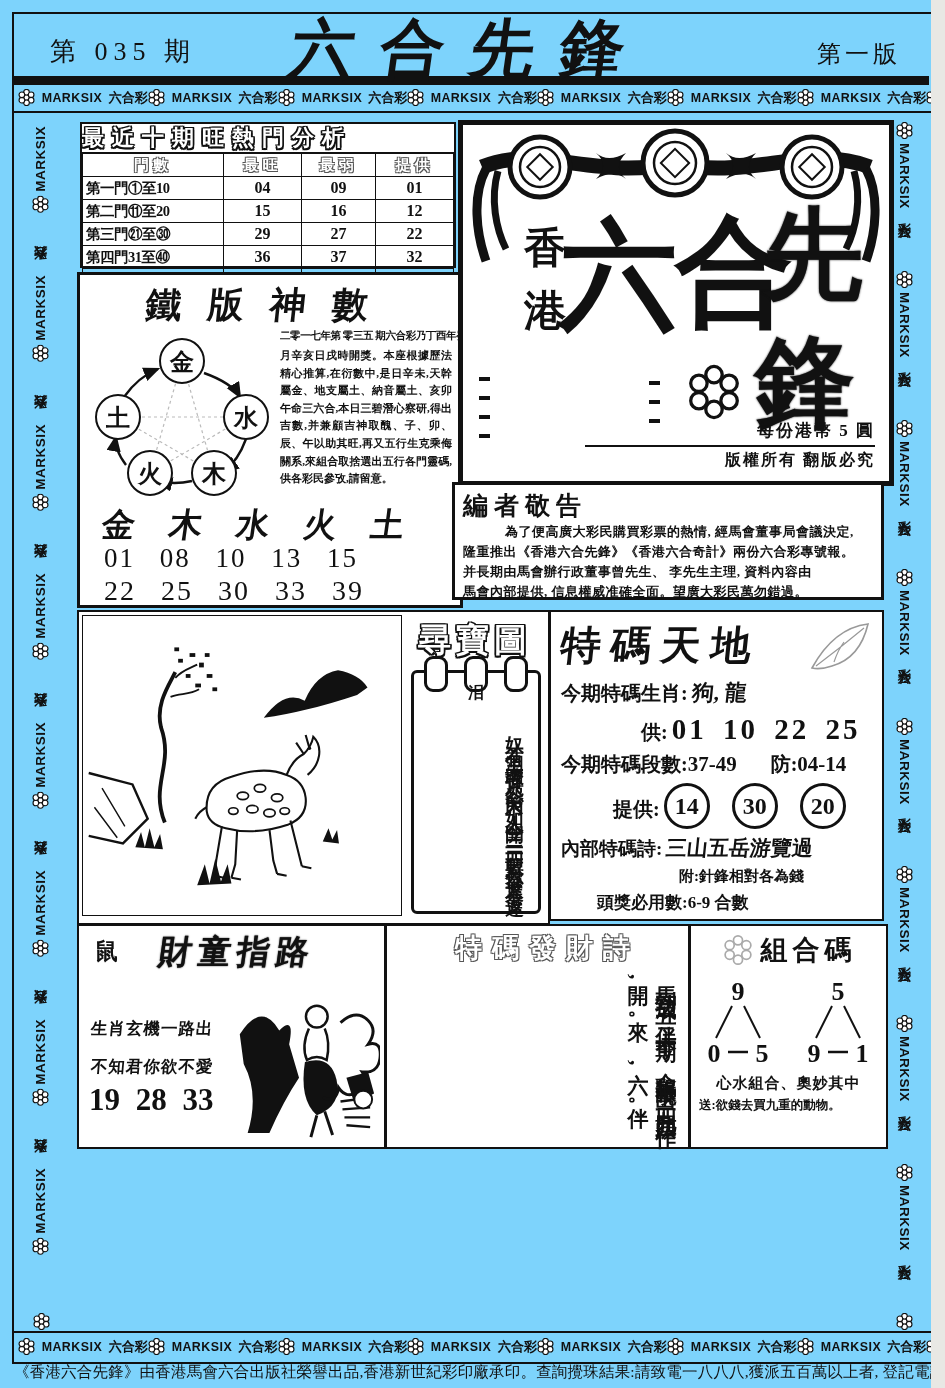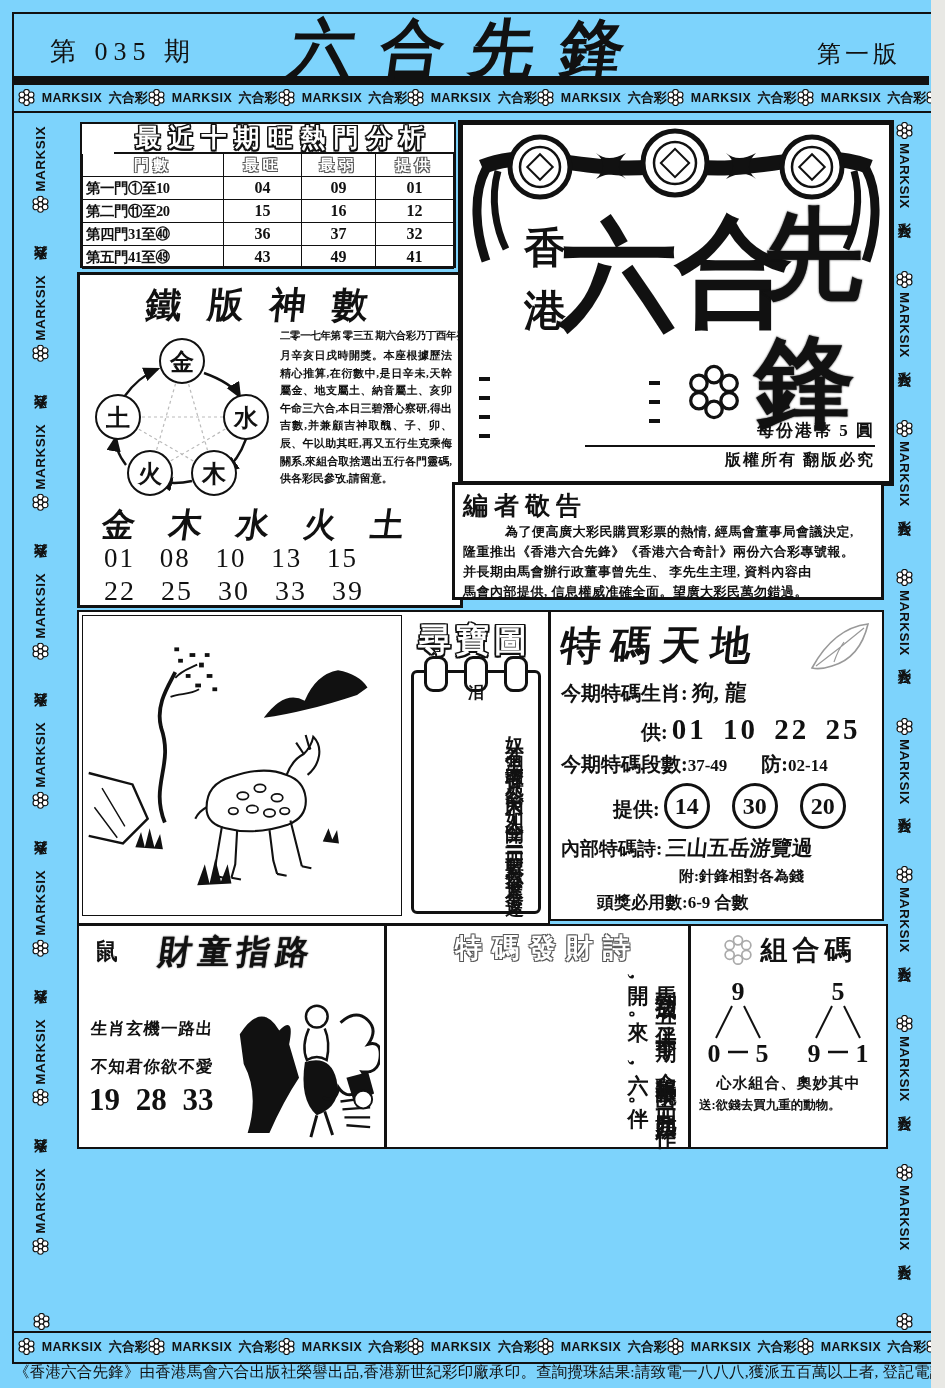--- a/index.html
+++ b/index.html
@@ -25,21 +25,21 @@
   .strip-left .s-unit{transform:rotate(180deg);}
   .s-brand{font-family:"Liberation Sans","DejaVu Sans",sans-serif;font-size:13.5px;font-weight:bold;letter-spacing:.5px;transform:scaleX(.92);}
   .s-cn{font-size:13px;font-weight:bold;}
   .s-flw{display:inline-flex;}
   
   .box{position:absolute;background:#fff;}
   .hollow{color:#fff;text-shadow:-1.5px -1.5px 0 #111,1.5px -1.5px 0 #111,-1.5px 1.5px 0 #111,1.5px 1.5px 0 #111,0 -1.5px 0 #111,0 1.5px 0 #111,-1.5px 0 0 #111,1.5px 0 0 #111;}
   .hollow-soft{color:#fff;text-shadow:-1px -1px 0 #555,1px -1px 0 #555,-1px 1px 0 #555,1px 1px 0 #555;}
   
   .hot{left:80px;top:122px;width:372px;height:142px;border:2px solid #111;}
-  .hot-title{height:28px;line-height:28px;text-align:center;font-size:25px;font-weight:900;letter-spacing:8px;border-bottom:2px solid #111;margin-left:32px;}
+  .hot-title{height:28px;line-height:28px;text-align:left;font-size:22px;font-weight:900;letter-spacing:8px;border-bottom:2px solid #111;}
   table.hot-t{width:100%;border-collapse:collapse;table-layout:fixed;}
   .hot-t th{font-size:15px;font-weight:900;letter-spacing:4px;border:1.5px solid #111;border-top:none;height:20px;}
   .hot-t td{border:1.5px solid #111;font-size:16px;font-weight:bold;text-align:center;height:20px;}
   .hot-t td.gate{font-size:14.5px;text-align:left;padding-left:3px;letter-spacing:-.5px;}
   .hot-t col.c1{width:38%;}.hot-t col.c2{width:21%;}.hot-t col.c3{width:20%;}.hot-t col.c4{width:21%;}
   
   .iron{left:77px;top:272px;width:380px;height:330px;border:3px solid #111;}
   .iron-title{text-align:center;font-size:36px;font-weight:900;letter-spacing:26px;margin-top:6px;transform:skewX(-6deg);white-space:nowrap;}
   .iron-diagram{position:absolute;left:6px;top:56px;}
   .iron-para{position:absolute;left:200px;top:54px;width:172px;}
@@ -83,21 +83,21 @@
   .sp-title{font-size:40px;font-weight:900;letter-spacing:10px;transform:skewX(-6deg);white-space:nowrap;}
   .sp-leaf{position:absolute;right:8px;top:6px;}
   .sp-row{margin-top:5px;font-weight:bold;}
   .sp-label{font-size:20px;font-weight:900;}
   .sp-brush{font-size:22px;font-weight:900;transform:skewX(-6deg);display:inline-block;}
   .sp-nums{font-size:29px;letter-spacing:3px;word-spacing:6px;}
   .sp-ind1{padding-left:80px;}
   .sp-ind2{padding-left:52px;}
   .sp-ind3{padding-left:118px;}
   .sp-ind4{padding-left:36px;}
-  .sp-midnum{font-size:17px;font-weight:bold;}
+  .sp-midnum{font-size:21px;font-weight:bold;}
   .circle-num{display:inline-flex;width:40px;height:40px;border:3.5px solid #111;border-radius:50%;
               align-items:center;justify-content:center;font-size:24px;font-weight:bold;margin-right:22px;}
   .sp-small{font-size:15px;}
   .sp-mid{font-size:17px;}
   
   .wealth{left:77px;top:924px;width:305px;height:221px;border:2.5px solid #111;}
   .w-zod{position:absolute;left:16px;top:10px;font-size:23px;font-weight:900;}
   .w-title{position:absolute;left:80px;top:4px;font-size:33px;font-weight:900;letter-spacing:6px;transform:skewX(-8deg);white-space:nowrap;text-shadow:0 0 1.5px #111;}
   .w-line1{position:absolute;left:12px;top:92px;font-size:16.5px;font-weight:900;letter-spacing:1px;transform:skewX(-5deg);}
   .w-line2{position:absolute;left:12px;top:130px;font-size:16.5px;font-weight:900;letter-spacing:1px;transform:skewX(-5deg);}
@@ -728,20 +728,26 @@
             <td class="gate">第一門①至10</td>
             <td>04</td>
             <td>09</td>
             <td>01</td>
           </tr>
           <tr>
             <td class="gate">第二門⑪至20</td>
             <td>15</td>
             <td>16</td>
             <td>12</td>
+          </tr>
+          <tr>
+            <td class="gate">第三門㉑至㉚</td>
+            <td>29</td>
+            <td>27</td>
+            <td>22</td>
           </tr>
           <tr>
             <td class="gate">第四門31至㊵</td>
             <td>36</td>
             <td>37</td>
             <td>32</td>
           </tr>
           <tr>
             <td class="gate">第五門41至㊾</td>
             <td>43</td>
@@ -935,21 +941,21 @@
       <span class="sp-label">今期特碼生肖:</span>
       <span class="sp-brush">狗, 龍</span>
     </div>
     <div class="sp-row sp-ind1">
       <span class="sp-label">供:</span>
       <span class="sp-nums">01 10 22 25</span>
     </div>
     <div class="sp-row">
       <span class="sp-label">今期特碼段數:</span><span class="sp-midnum">37-49</span>
       <span style="display:inline-block;width:26px;"></span>
-      <span class="sp-label">防:</span><span class="sp-midnum">02-14</span>
+      <span class="sp-label">防:</span><span class="sp-midnum">04-14</span>
     </div>
     <div class="sp-row sp-ind2">
       <span class="sp-label" style="vertical-align:middle;">提供:</span>
       <span id="provide-circles"><span class="circle-num">14</span><span class="circle-num">30</span><span class="circle-num">20</span></span>
     </div>
     <div class="sp-row">
       <span class="sp-label" style="font-size:19px;">內部特碼詩:</span>
       <span class="sp-brush" style="font-size:21px;">三山五岳游覽過</span>
     </div>
     <div class="sp-row sp-ind3 sp-small">

